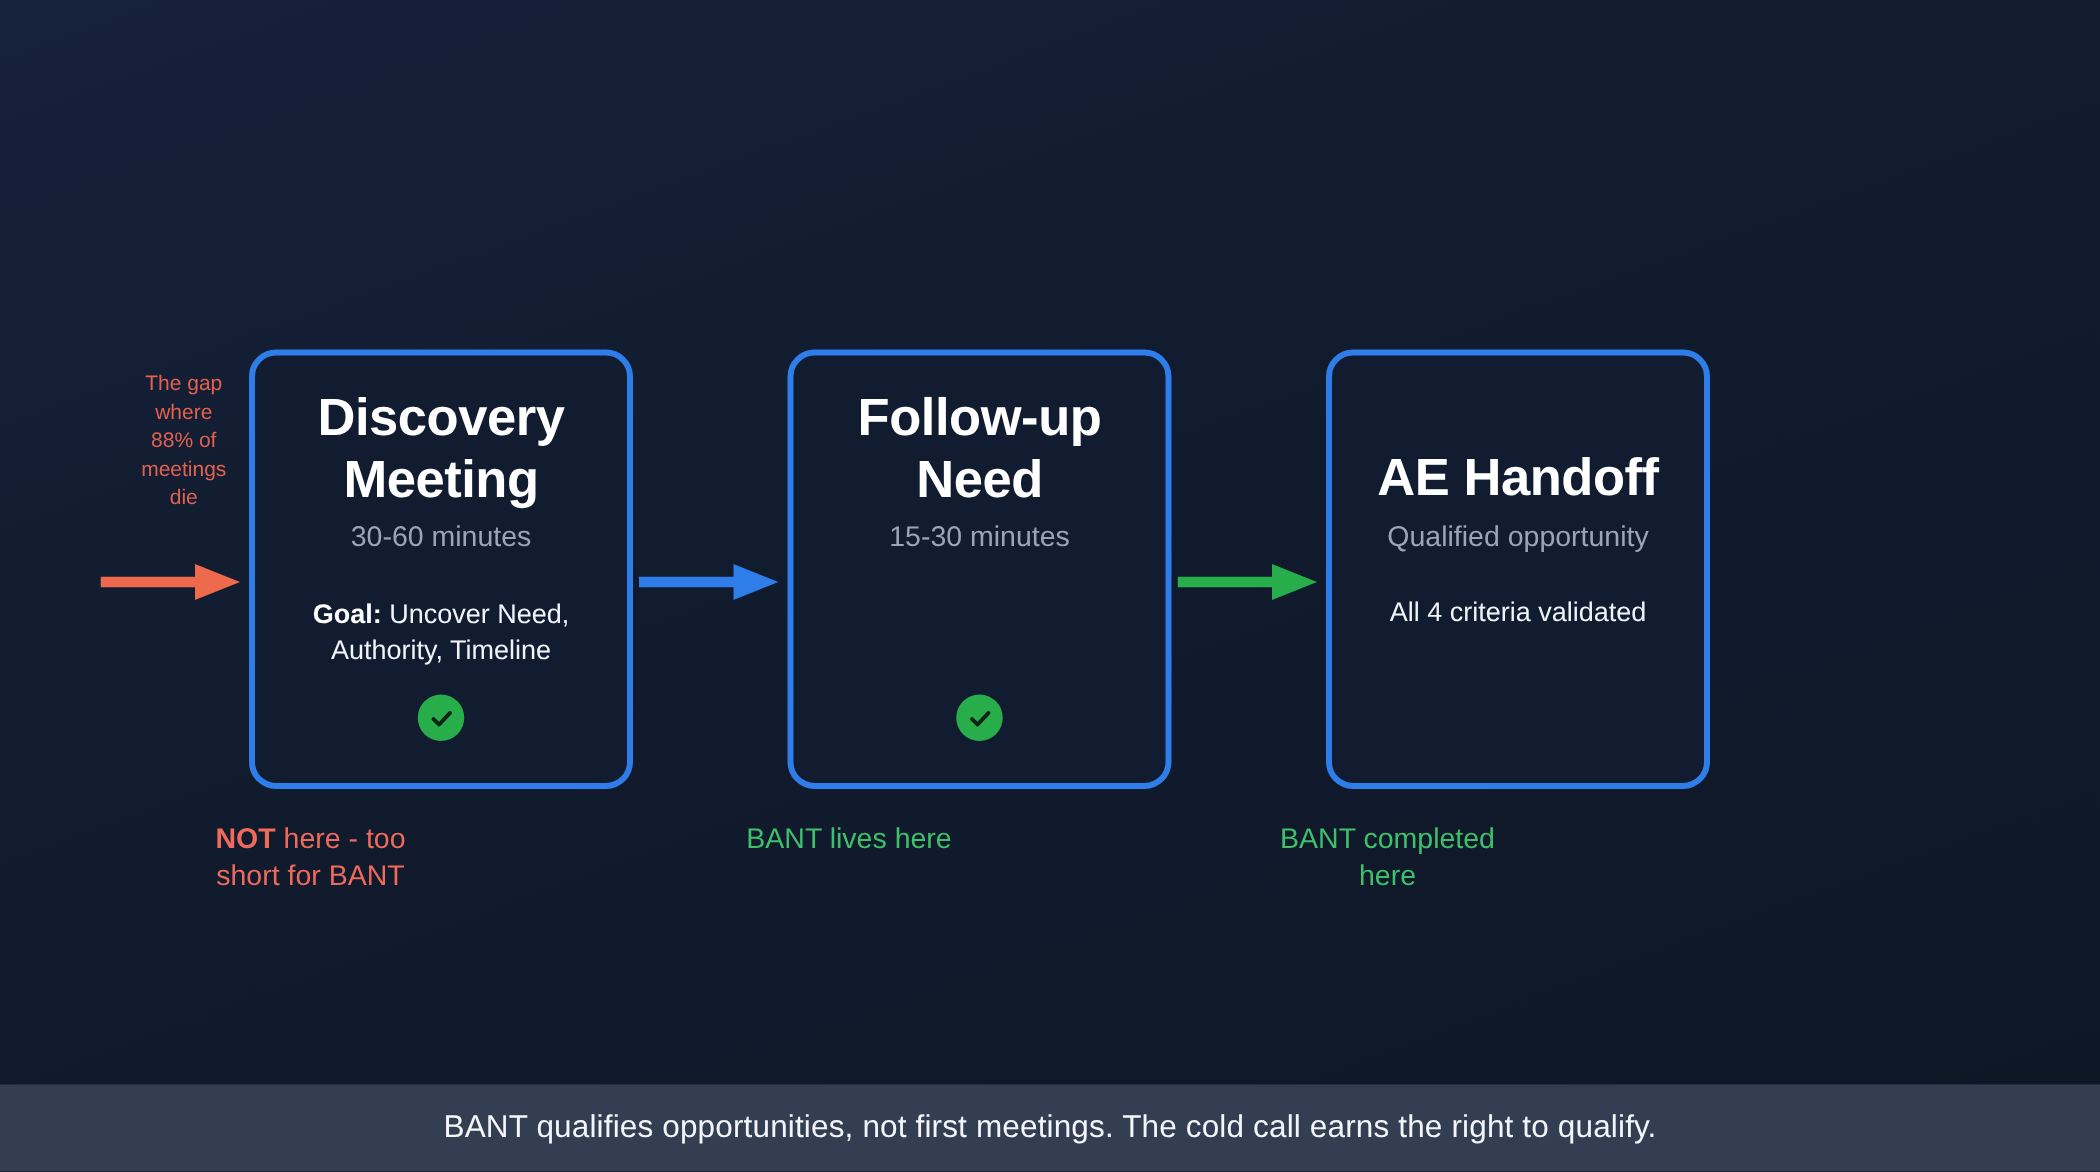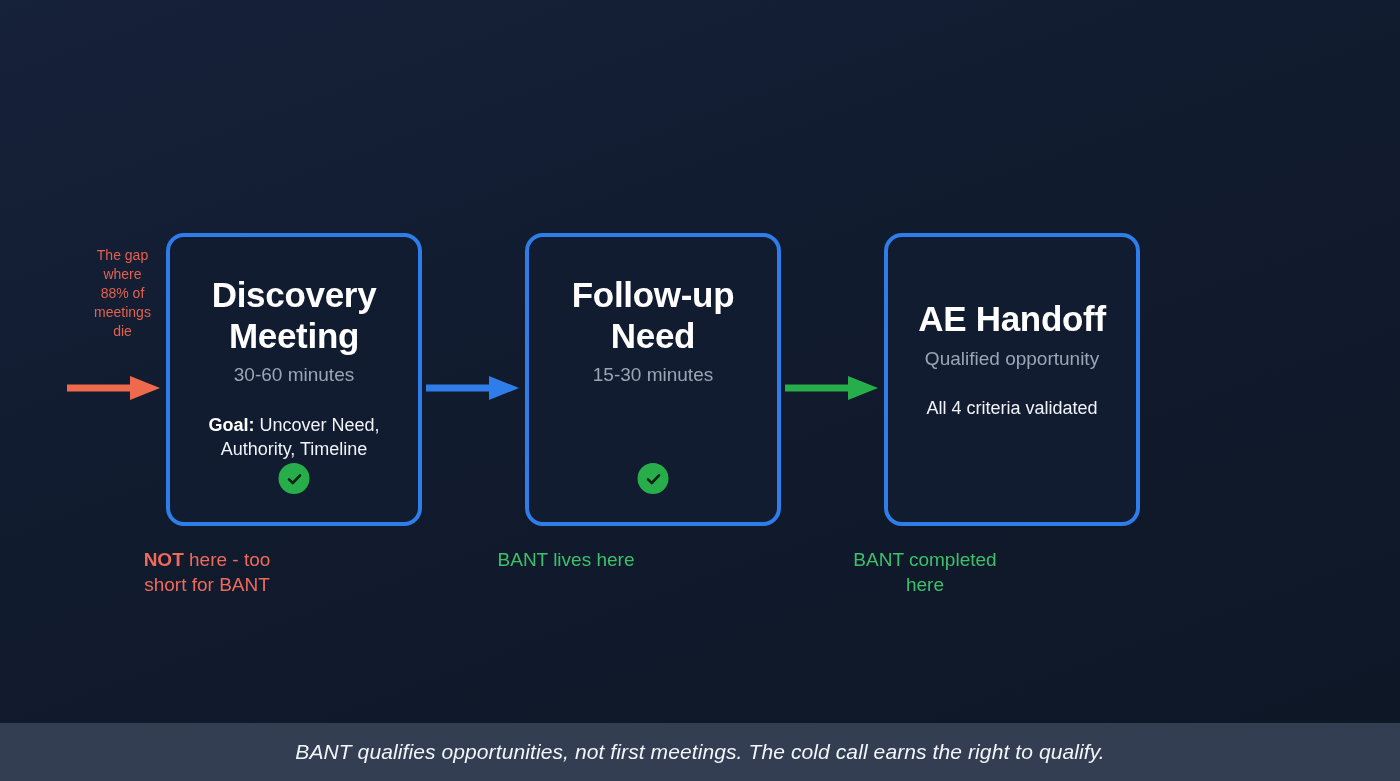--- a/index.html
+++ b/index.html
@@ -48,21 +48,20 @@
   }
   .card.gray { border-color: #9aa6b9; }
 
   .card-title {
     font-size: 35px;
     font-weight: bold;
     color: #ffffff;
     line-height: 1.16;
     letter-spacing: -0.3px;
     white-space: pre-line;
-    margin-top: 16px;
   }
   .card.one-line .card-title { margin-top: 40px; }
 
   .card-duration {
     font-size: 19px;
     color: #9aa5b6;
     margin-top: 8px;
     line-height: 1.2;
   }
 
@@ -144,21 +143,20 @@
   #footer {
     position: absolute;
     left: 0;
     top: 723px;
     width: 1400px;
     height: 58px;
     background: #333e52;
     display: flex;
     align-items: center;
     justify-content: center;
-    font-style: italic;
   }
   #footer-text {
     font-size: 21px;
     color: #f2f5f9;
     letter-spacing: 0.1px;
   }
 </style>
 </head>
 <body>
 

